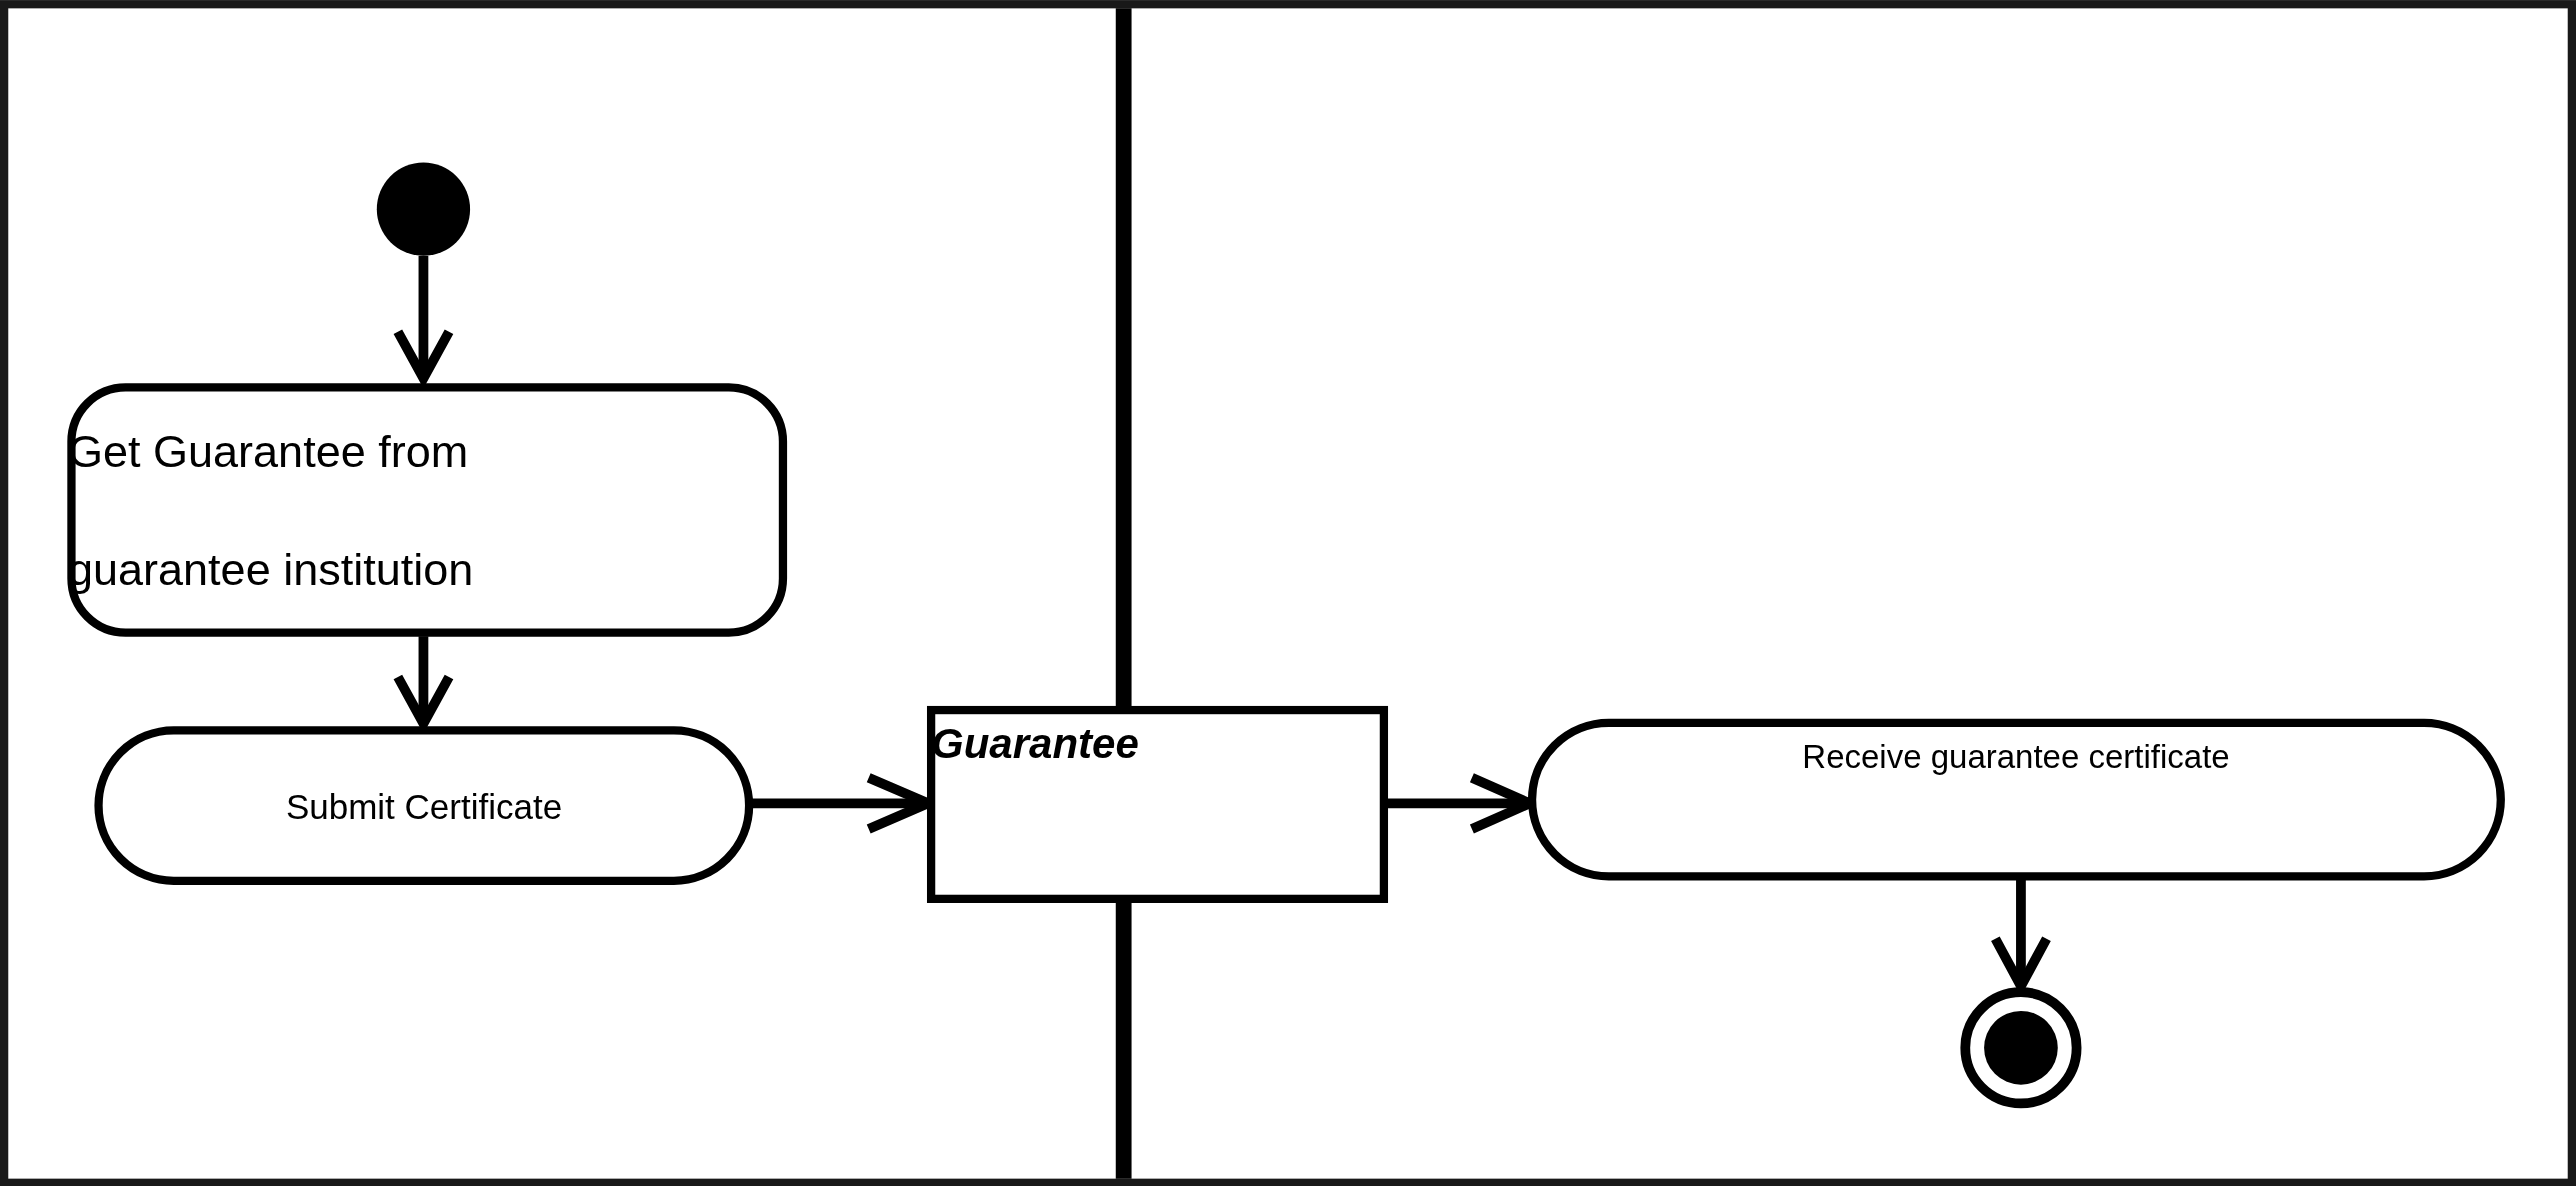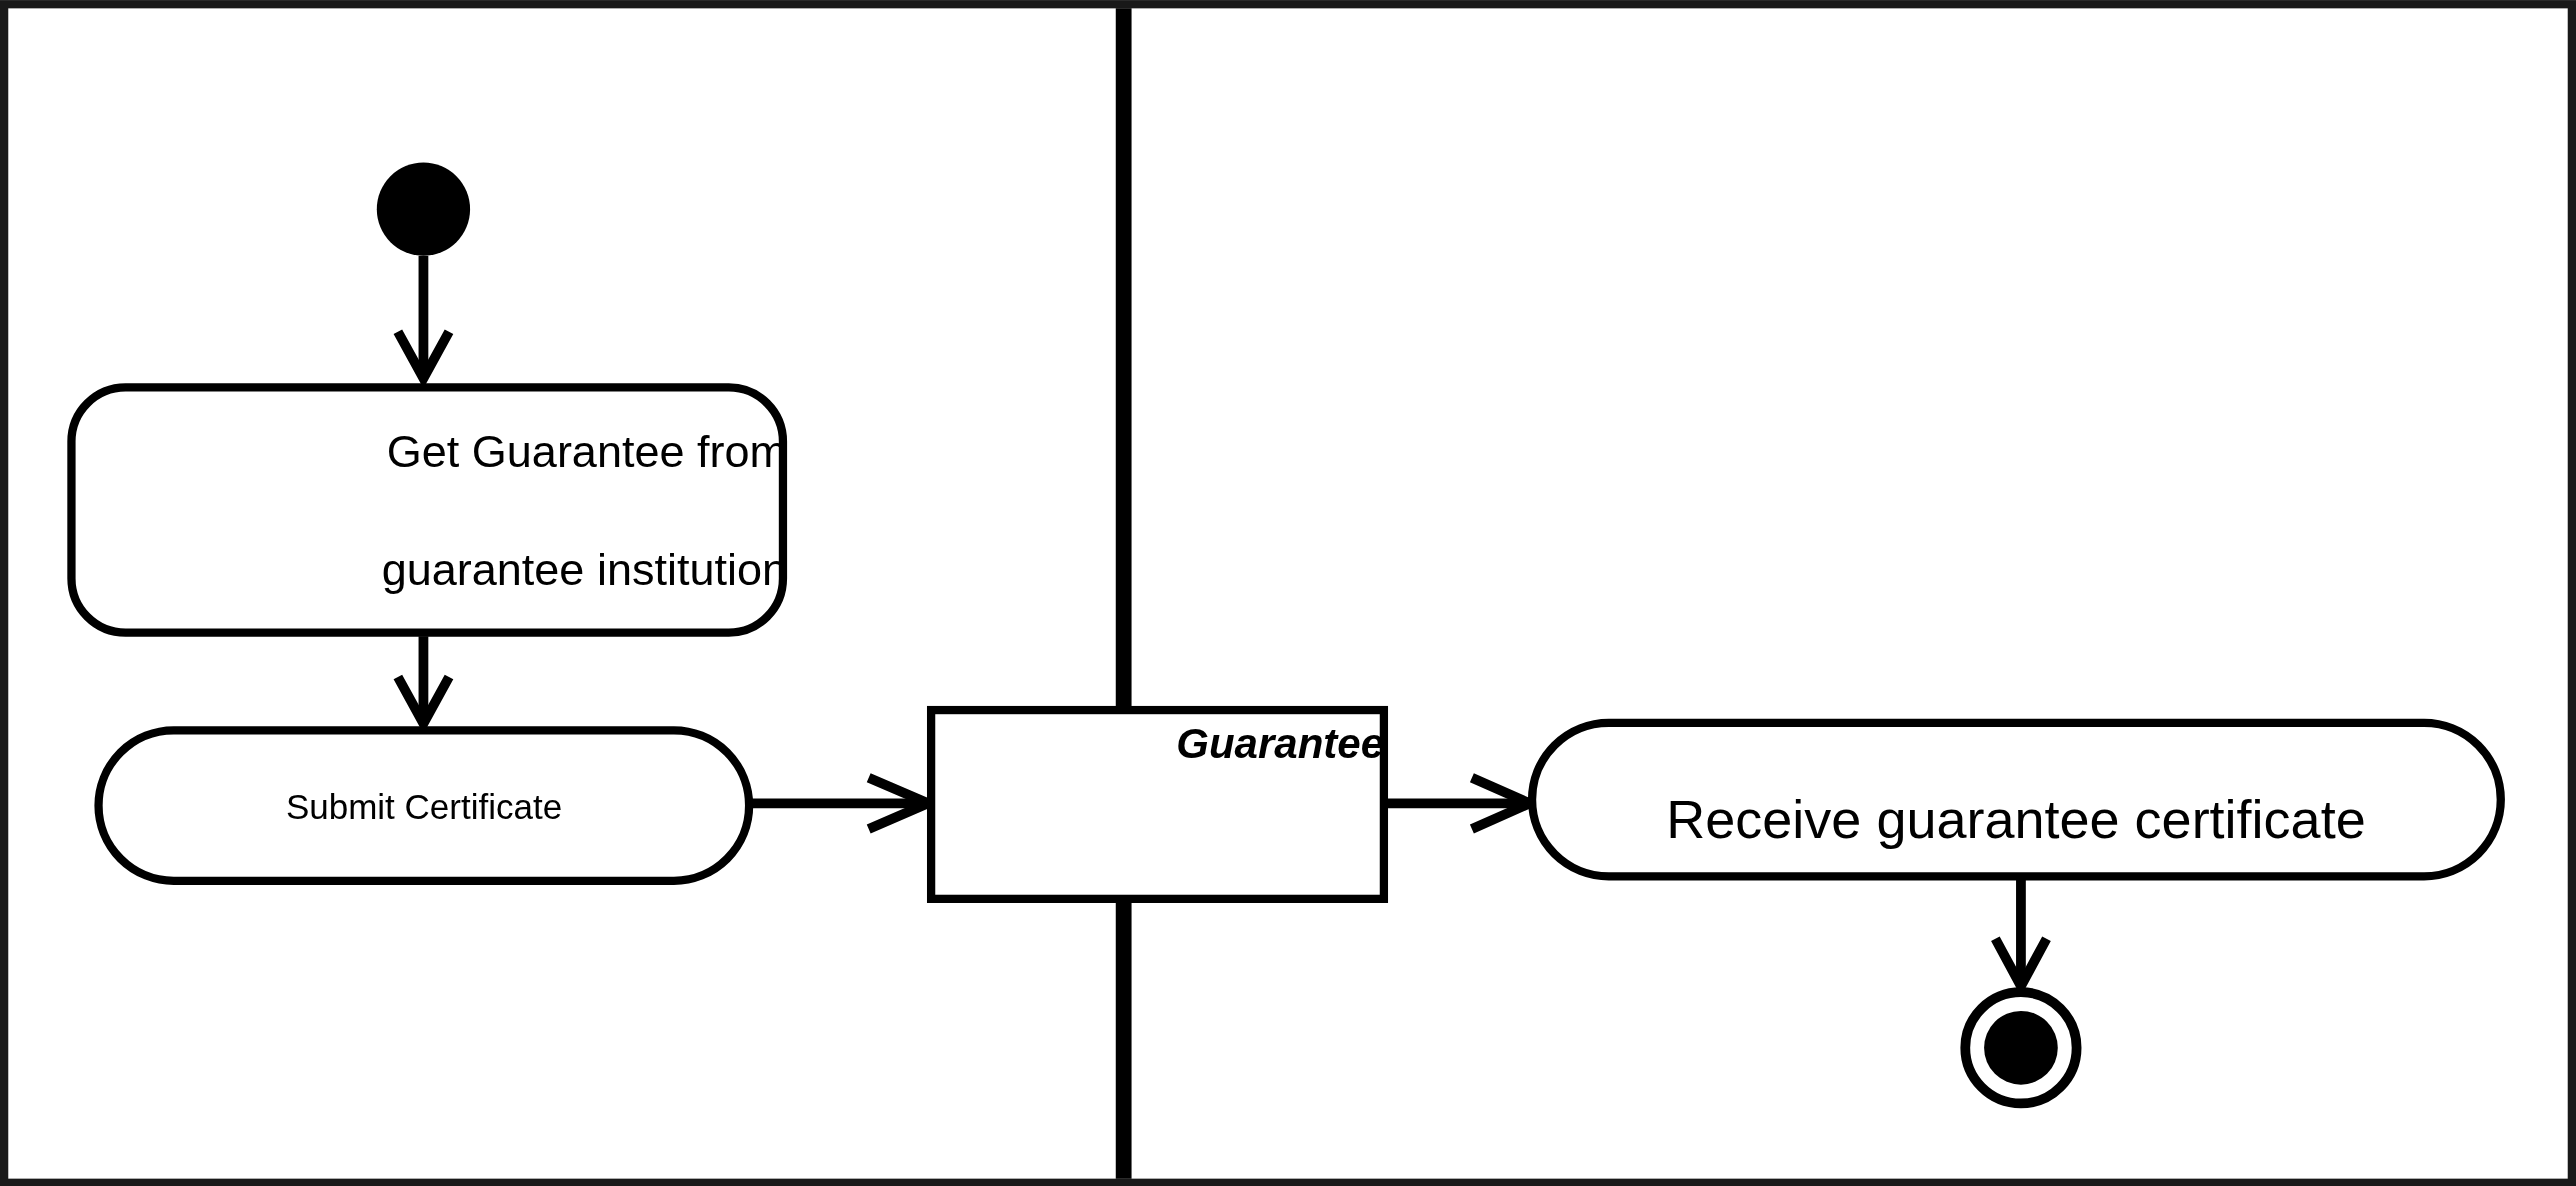--- a/index.html
+++ b/index.html
@@ -47,21 +47,21 @@
     top: 33px;
     width: 1422px;
     font-size: 47px;
     line-height: 54px;
   }
   .node-label {
     position: absolute;
     display: flex;
     align-items: center;
     justify-content: center;
-    text-align: right;
+    text-align: left;
     color: #000000;
     font-family: "Liberation Sans", sans-serif;
     pointer-events: none;
   }
   .node-label span {
     display: block;
     width: 100%;
   }
   #label-get-guarantee {
     left: 68px;
@@ -84,24 +84,24 @@
     top: 676px;
     width: 453px;
     height: 189px;
     font-size: 42px;
     line-height: 54px;
     font-weight: 700;
     font-style: italic;
   }
   #label-receive-certificate {
     left: 1528px;
-    top: 739px;
+    top: 676px;
     width: 976px;
     height: 161px;
-    font-size: 54px;
+    font-size: 33px;
     line-height: 53px;
   }
 </style>
 </head>
 <body>
 
 <div id="diagram-root">
 
   <svg id="diagram-svg" viewBox="0 0 3425 1578" xmlns="http://www.w3.org/2000/svg">
 

